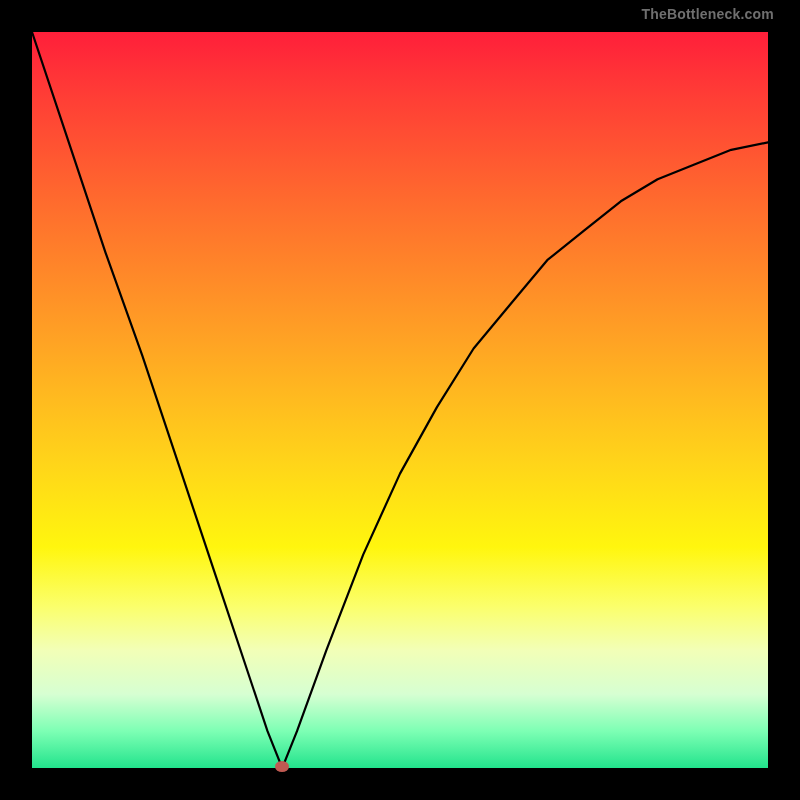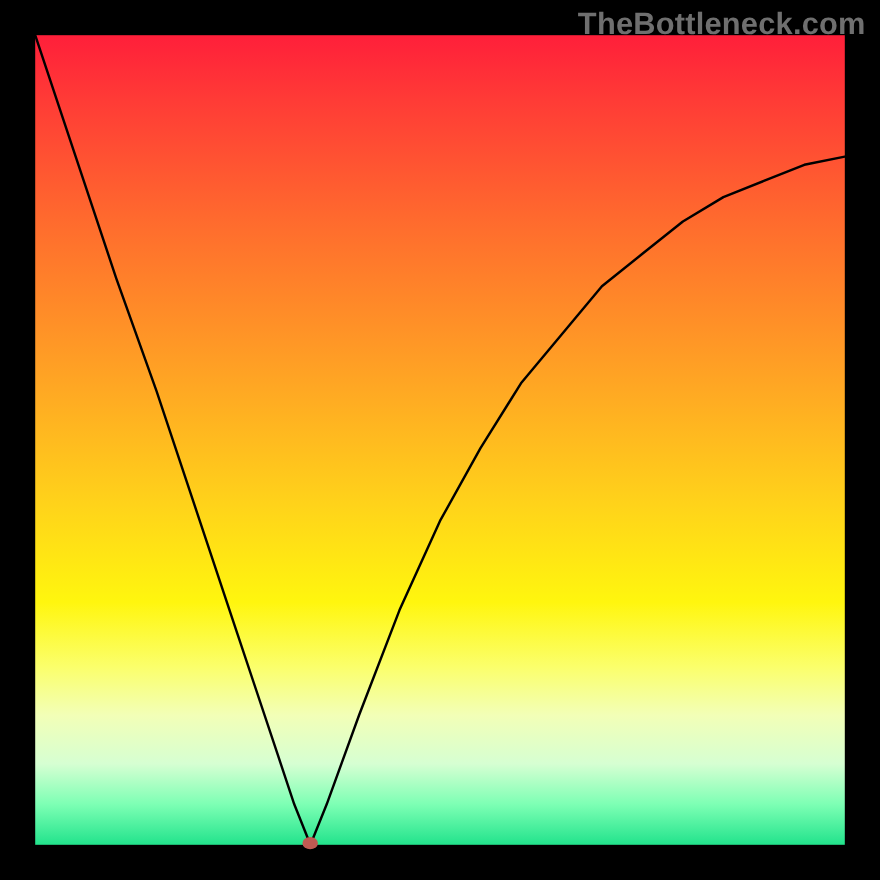--- a/index.html
+++ b/index.html
@@ -52,22 +52,22 @@
     left: 246px;
     bottom: -4px;
     width: 14px;
     height: 11px;
     background: #c05a52;
     border-radius: 50%;
   }
   .watermark {
     position: absolute;
     top: 6px;
-    right: 13px;
-    font-size: 28px;
+    right: 26px;
+    font-size: 14px;
     font-weight: 600;
     color: #6f6f6f;
     letter-spacing: 0.2px;
     user-select: none;
   }
 </style>
 </head>
 <body>
 
 <div class="frame">

